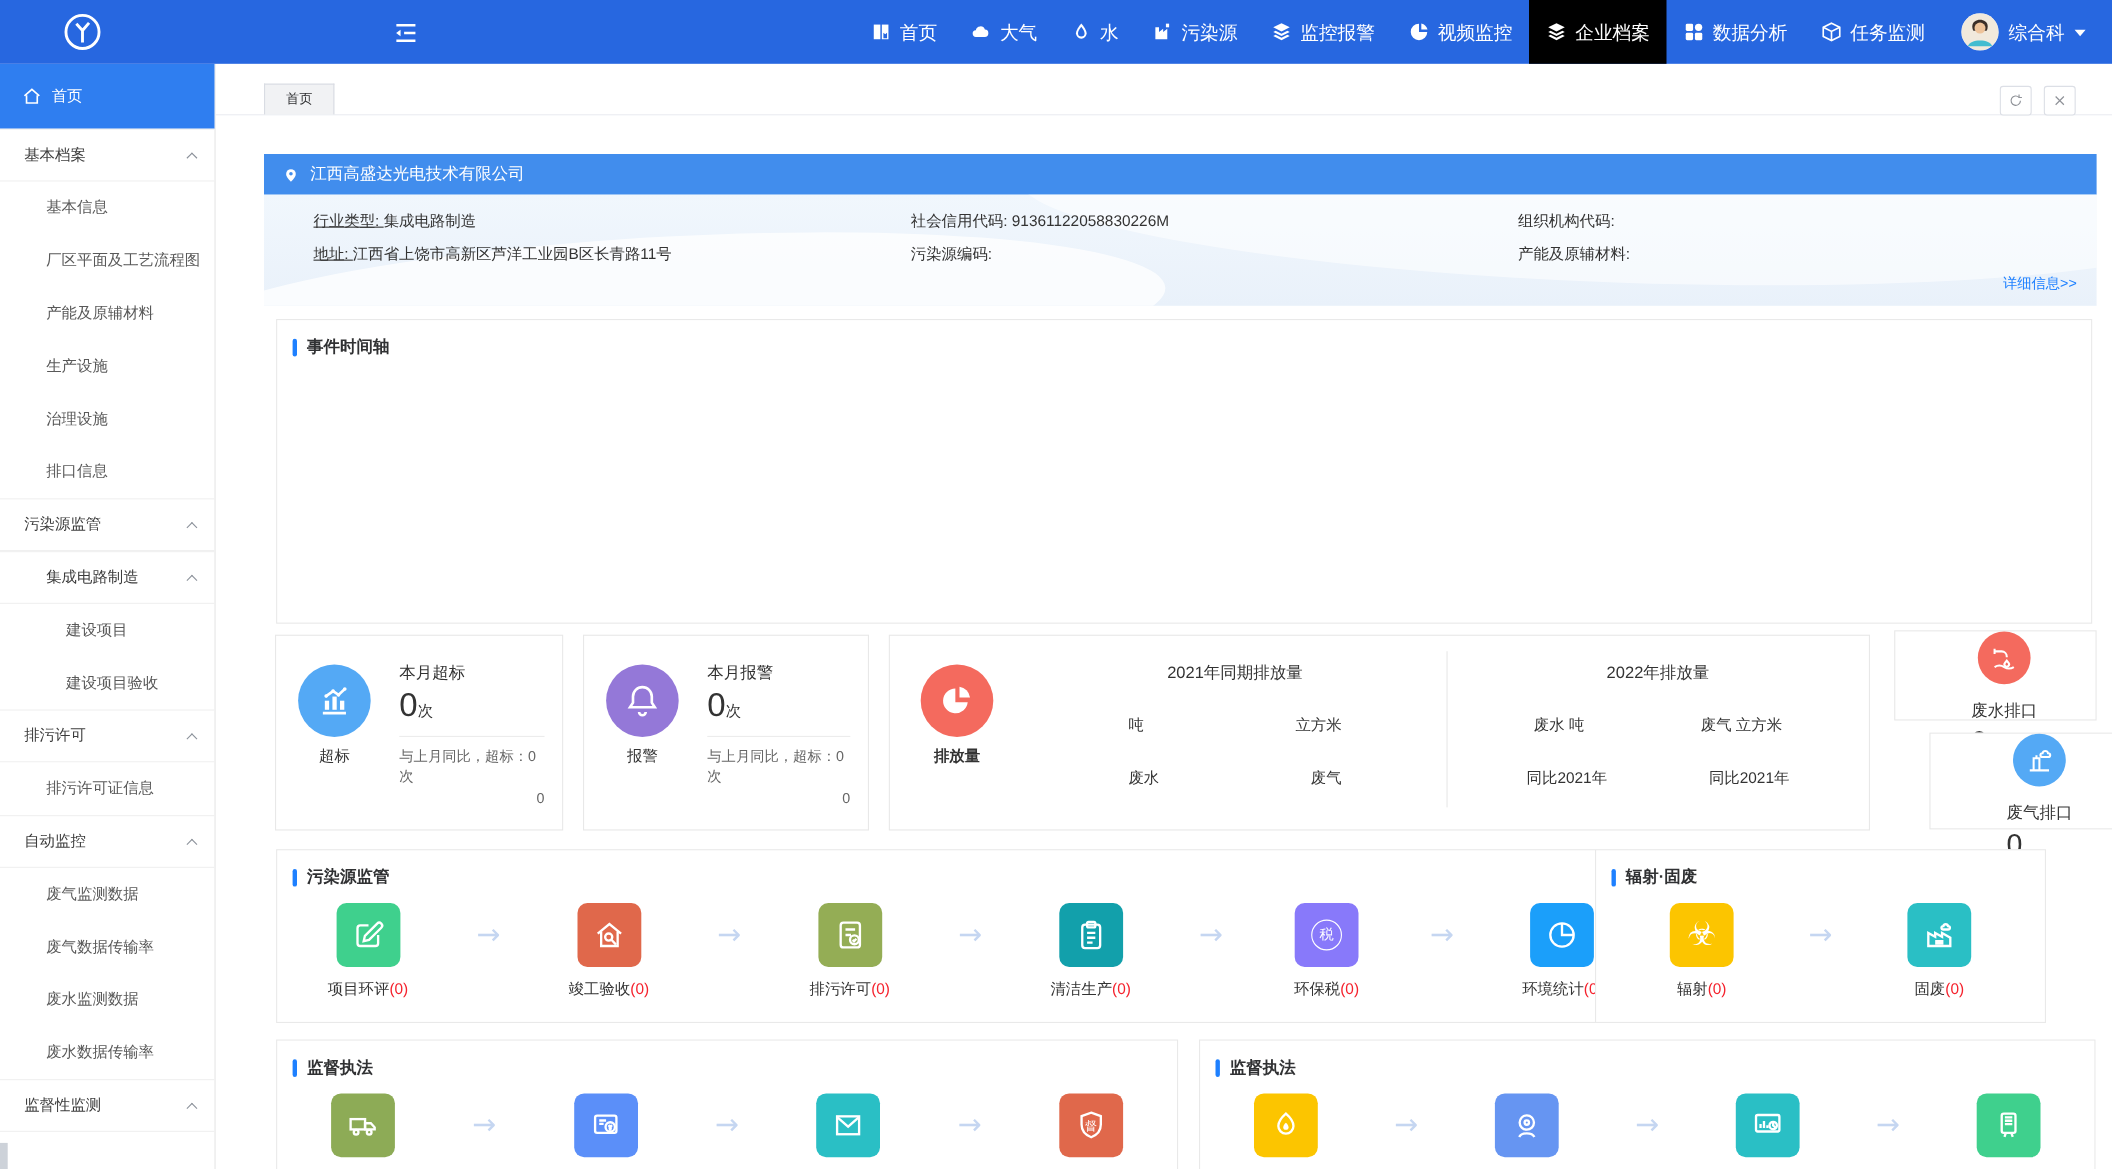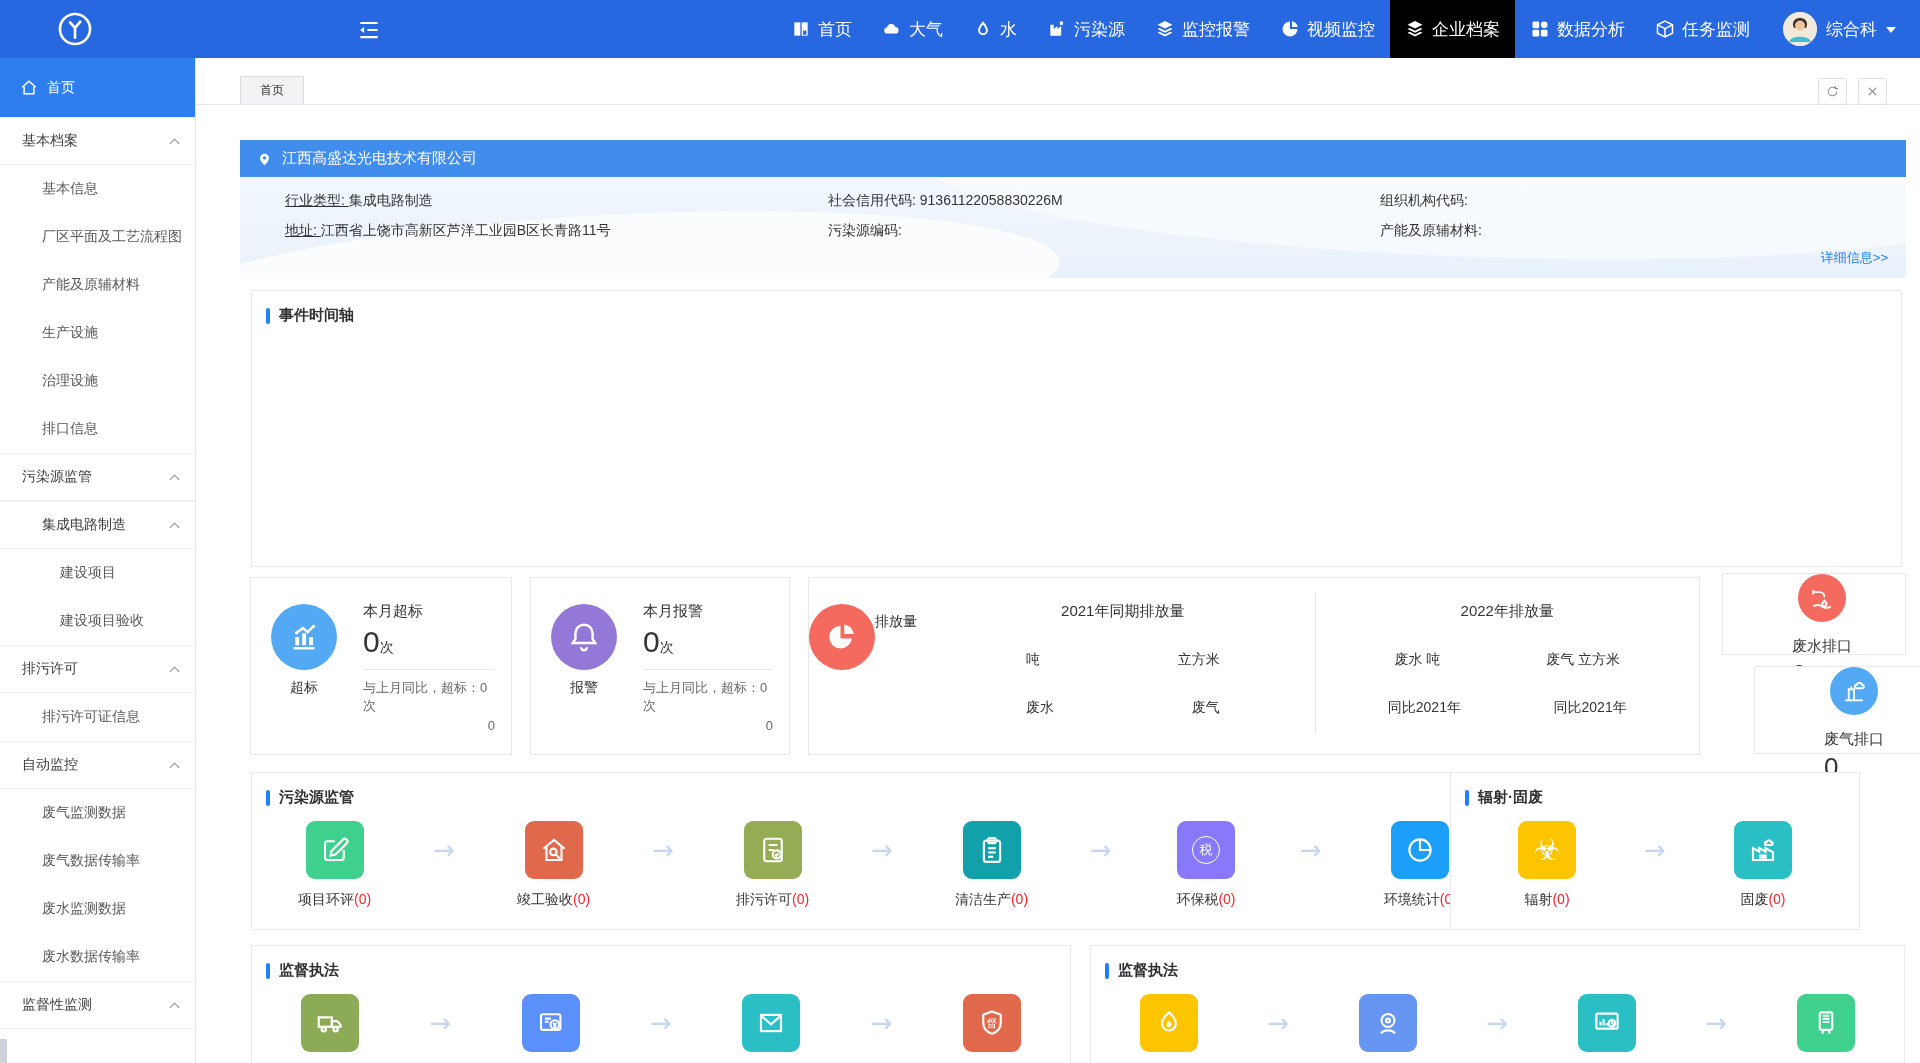--- a/index.html
+++ b/index.html
@@ -72,21 +72,21 @@
   .sc-icon-label { margin-top:9px; font-size:14px; color:#333; }
   .sc-right { flex:1; padding:24px 16px 0 6px; }
   .sc-title { font-size:15px; color:#333; }
   .sc-value { margin-top:4px; }
   .sc-value .big { font-size:30px; color:#333; }
   .sc-value .unit { font-size:14px; color:#333; }
   .sc-div { border:none; border-top:1px solid #ececec; margin:10px 0 9px; }
   .sc-sub { font-size:13px; color:#666; }
   .sc-subval { font-size:13px; color:#666; text-align:right; margin-top:3px; }
 
-  .em-icon { width:122px; display:flex; flex-direction:row; align-items:flex-start; padding-top:26px; }
+  .em-icon { width:122px; display:flex; flex-direction:column; align-items:center; padding-top:26px;font-weight:bold; }
   .em-col { flex:1; padding-top:24px; text-align:center; }
   .em-title { font-size:15px; color:#333; }
   .em-row { display:flex; justify-content:space-around; padding:0 26px; margin-top:30px; font-size:14px; color:#333; }
   .em-divider { width:1px; background:#e8e8e8; height:142px; margin-top:14px; }
 
   .mini-card { position:absolute; background:#fff; border:1px solid #e8e8e8; display:flex; align-items:center; gap:15px; padding-left:16px;flex-direction:column; }
   .mini1 { left:1526px; top:468px; width:184px; height:82px; }
   .mini2 { left:1526px; top:561px; width:184px; height:88px;margin-left:32px; }
   .mcircle { width:48px; height:48px; border-radius:50%; display:flex; align-items:center; justify-content:center; flex:none; }
   .mcircle svg { width:28px; height:28px; }

